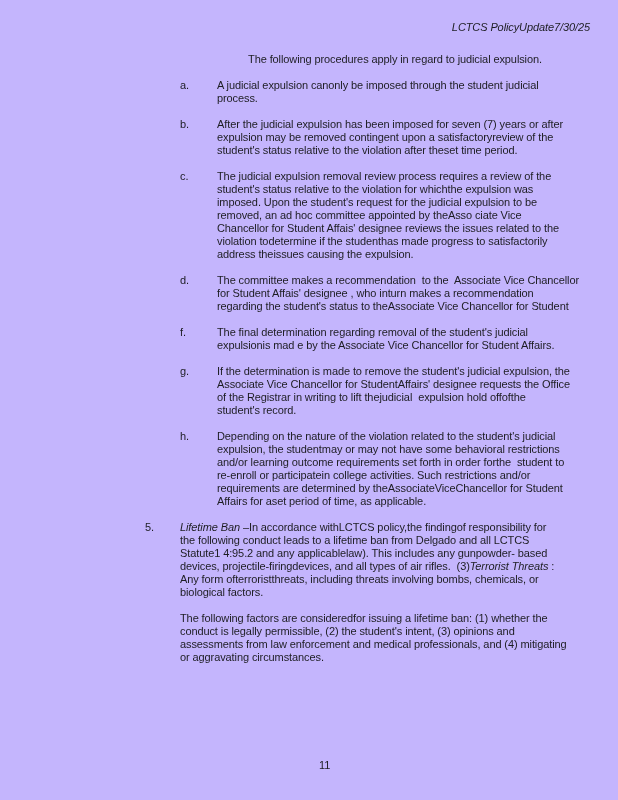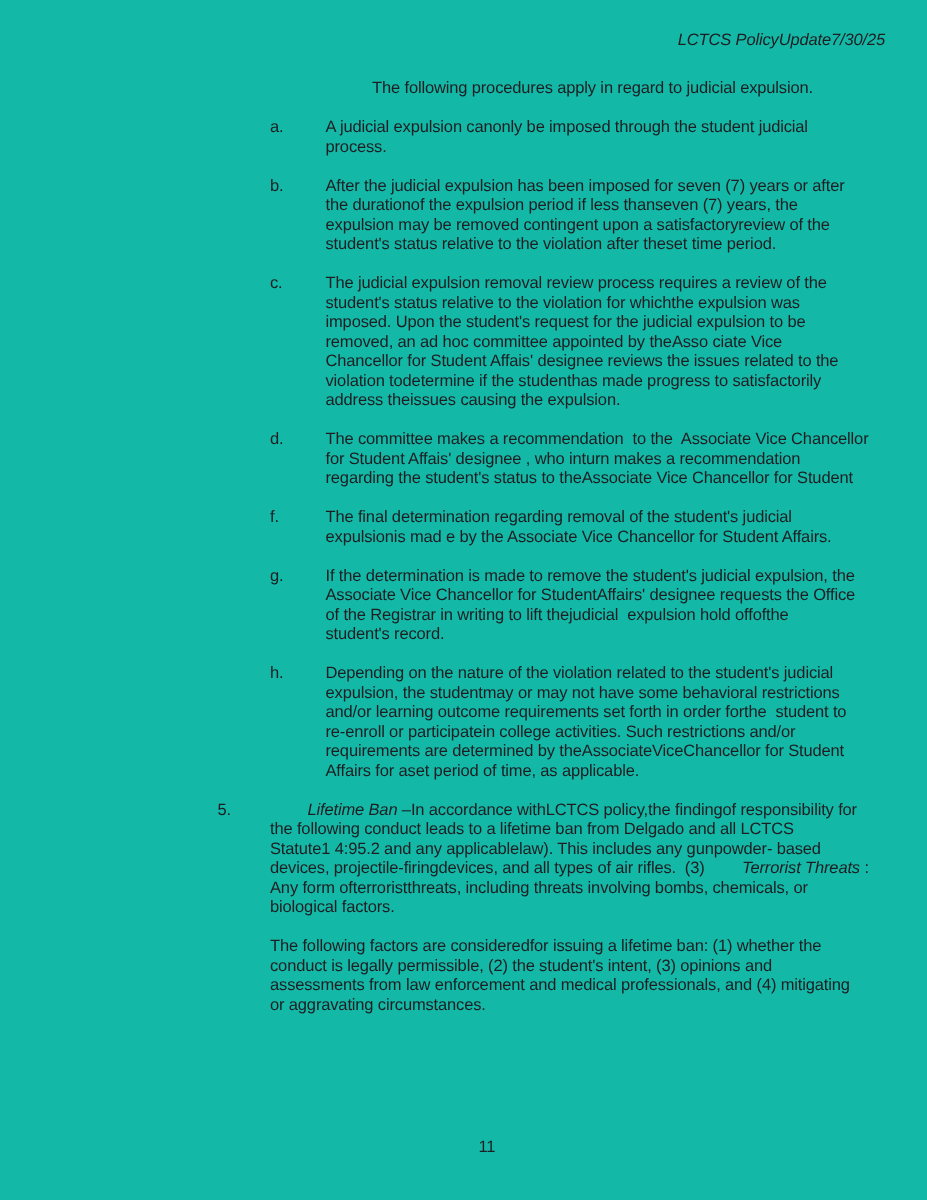--- a/index.html
+++ b/index.html
@@ -1,32 +1,32 @@
 <!DOCTYPE html>
 <html><head>
 <meta charset="utf-8">
 <style>
   html,body{margin:0;padding:0;background:#e8e8e8;}
   .page{
-    width:618px;height:800px;background:#14b8a6;position:relative;
+    width:618px;height:800px;background:#c4b5fd;position:relative;
     font-family:"Liberation Sans",sans-serif;font-size:11px;line-height:13px;
     color:#1d1d22;overflow:hidden;letter-spacing:-0.1px;margin:0 auto;
   }
   .header{position:absolute;top:21px;right:28px;font-style:italic;}
   .content{position:absolute;left:145px;top:53px;width:465px;}
   .para{margin:0 0 13px 35px;white-space:pre-wrap;text-align:center;}
   .item{display:flex;margin:0 0 13px 35px;}
   .item .marker{width:37px;flex:none;}
   .item .text div{white-space:pre;}
   .item5{display:flex;margin:0 0 13px 0;}
   .item5 .marker{width:35px;flex:none;}
   .item5 .line{white-space:pre;}
   .closing{margin:0 0 0 35px;}
   .closing div{white-space:pre;}
-  .it{font-style:italic;margin-left:25px;}
+  .it{font-style:italic;}
   .pageno{position:absolute;top:759px;left:319px;}
 </style>
 </head>
 <body>
 
 <div class="page">
 
   <div class="header">LCTCS PolicyUpdate7/30/25</div>
 
   <div class="content">
@@ -38,21 +38,20 @@
       <div class="text">
           <div>A judicial expulsion canonly be imposed through the student judicial</div>
           <div>process.</div>
         </div>
     </div>
 
     <div class="item">
       <div class="marker">b.</div>
       <div class="text">
           <div>After the judicial expulsion has been imposed for seven (7) years or after</div>
-          <div>the durationof the expulsion period if less thanseven (7) years, the</div>
           <div>expulsion may be removed contingent upon a satisfactoryreview of the</div>
           <div>student's status relative to the violation after theset time period.</div>
         </div>
     </div>
 
     <div class="item">
       <div class="marker">c.</div>
       <div class="text">
           <div>The judicial expulsion removal review process requires a review of the</div>
           <div>student's status relative to the violation for whichthe expulsion was</div>

